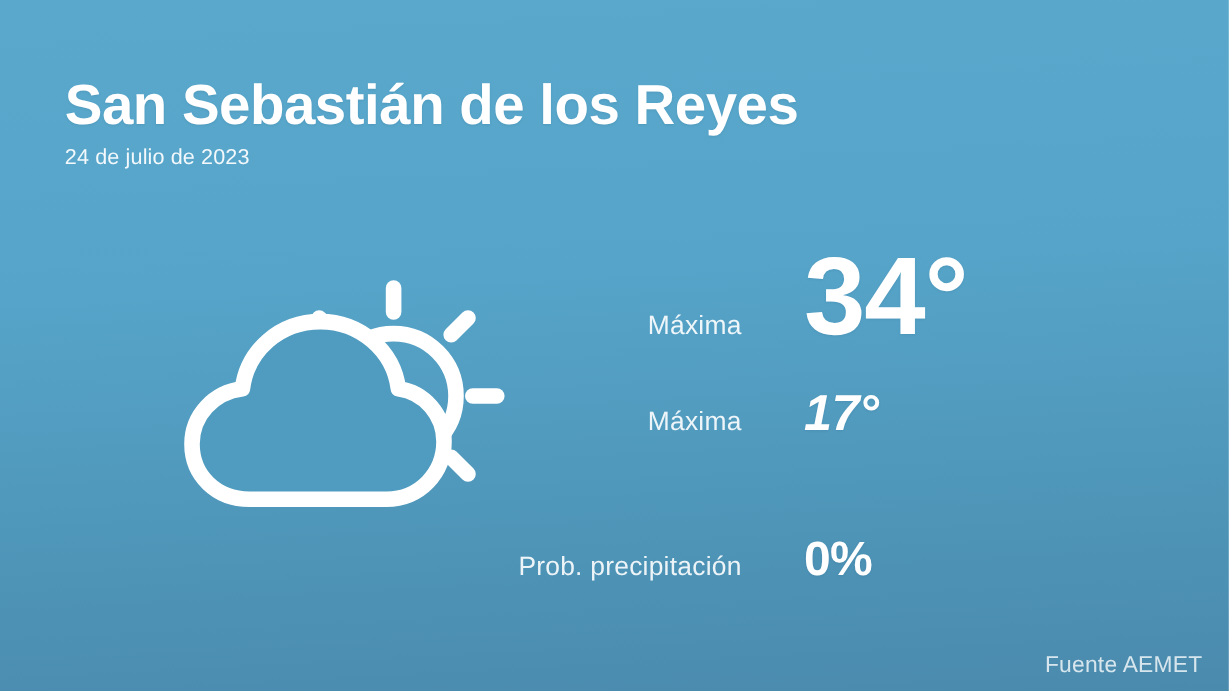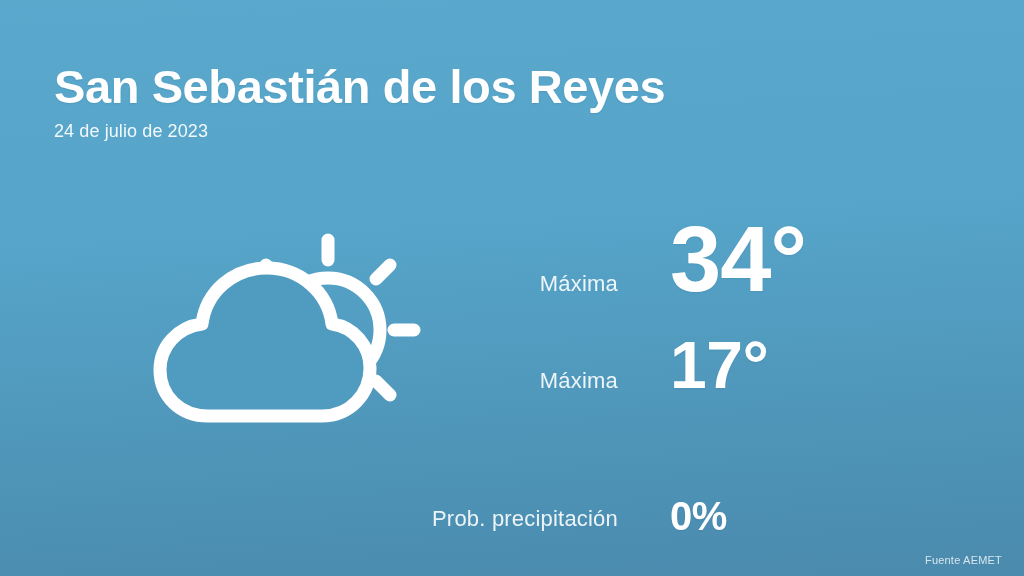--- a/index.html
+++ b/index.html
@@ -50,31 +50,31 @@
     top: 218px;
     width: 275px;
     height: 215px;
   }
   .icon-wrap svg { display: block; width: 100%; height: 100%; }
 
   
   .rows {
     position: absolute;
     left: 380px;
-    top: 224px;
+    top: 212px;
     width: 600px;
   }
 
   .row {
     display: flex;
     align-items: baseline;
     height: 116px;
   }
   .row:nth-child(2) { height: 122px; }
-  .row:nth-child(3) { height: 70px; align-items: flex-end; }
+  .row:nth-child(3) { height: 70px; }
 
   .row-label {
     width: 290px;
     text-align: right;
     padding-right: 52px;
     font-size: 22px;
     font-weight: normal;
     color: rgba(255,255,255,0.90);
     letter-spacing: 0.2px;
     white-space: nowrap;
@@ -82,29 +82,29 @@
 
   .row-value {
     font-weight: bold;
     color: #ffffff;
     white-space: nowrap;
     letter-spacing: -1px;
     text-shadow: 0 1px 2px rgba(20,70,95,0.10);
   }
 
   .row-value.big   { font-size: 92px; line-height: 0.78; text-align: center; }
-  .row-value.mid   { font-size: 66px; line-height: 0.78; letter-spacing: -0.5px; }
+  .row-value.mid   { font-size: 42px; line-height: 0.78; letter-spacing: -0.5px; font-style: italic; }
   .row-value.small { font-size: 40px; line-height: 0.8;  letter-spacing: -0.5px; }
 
   
   .footer {
     position: absolute;
     right: 22px;
     bottom: 10px;
-    font-size: 11px;
+    font-size: 19px;
     color: rgba(255,255,255,0.78);
     letter-spacing: 0.2px;
   }
 </style>
 </head>
 <body>
 
 <div class="header">
   <div class="title">San Sebastián de los Reyes</div>
   <div class="date">24 de julio de 2023</div>

